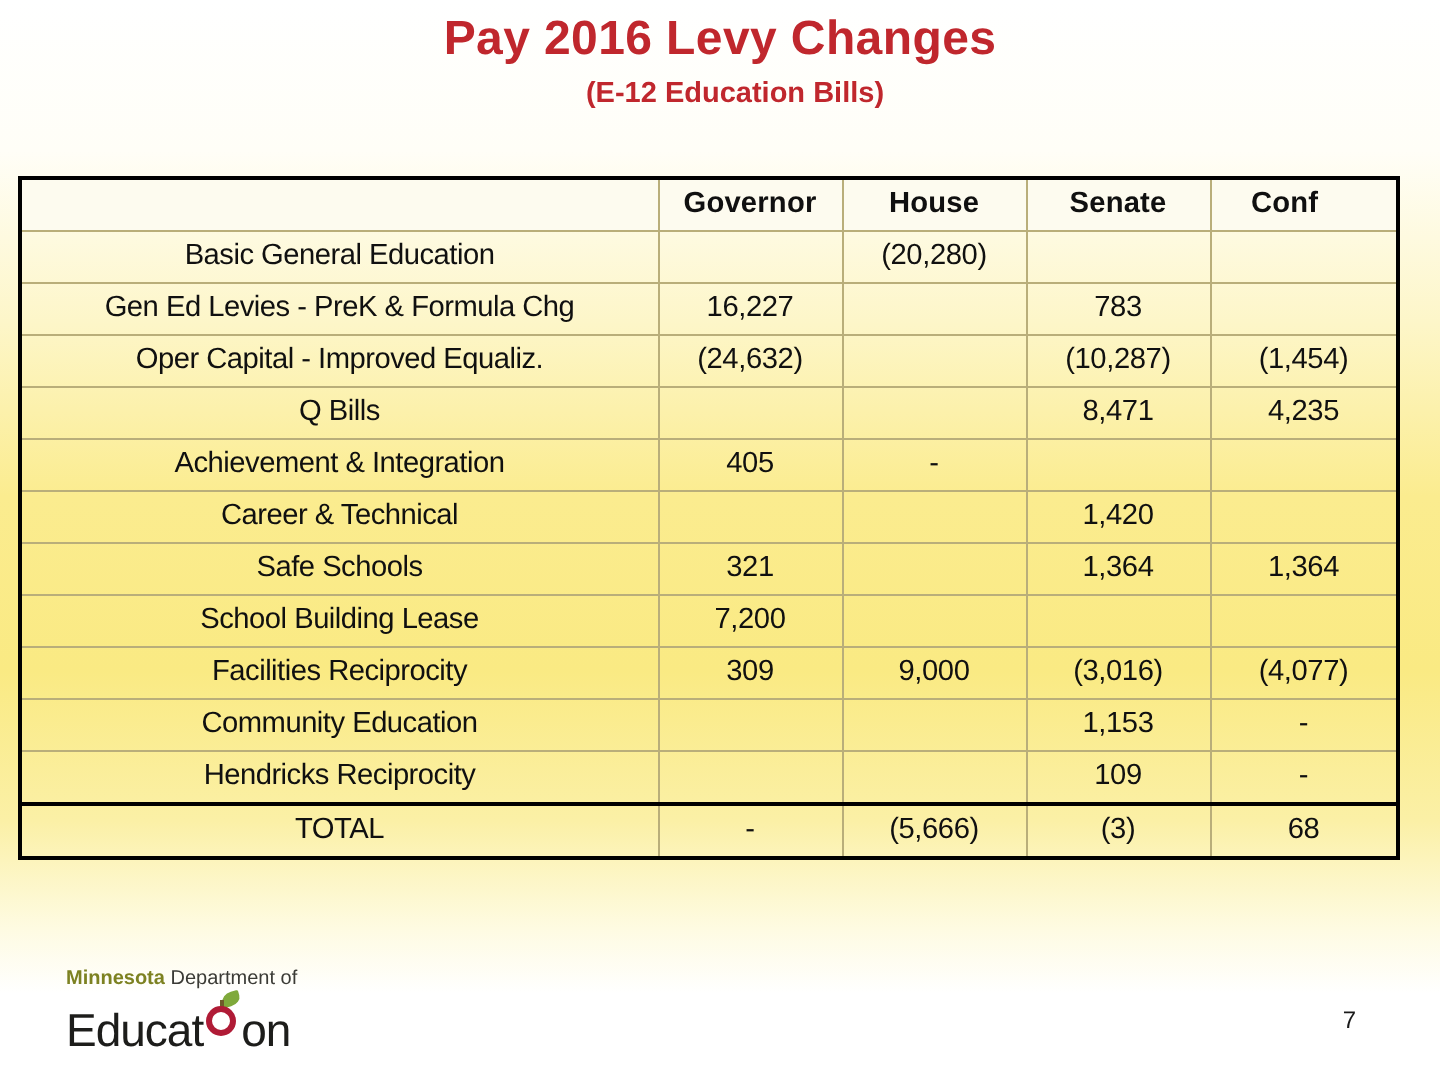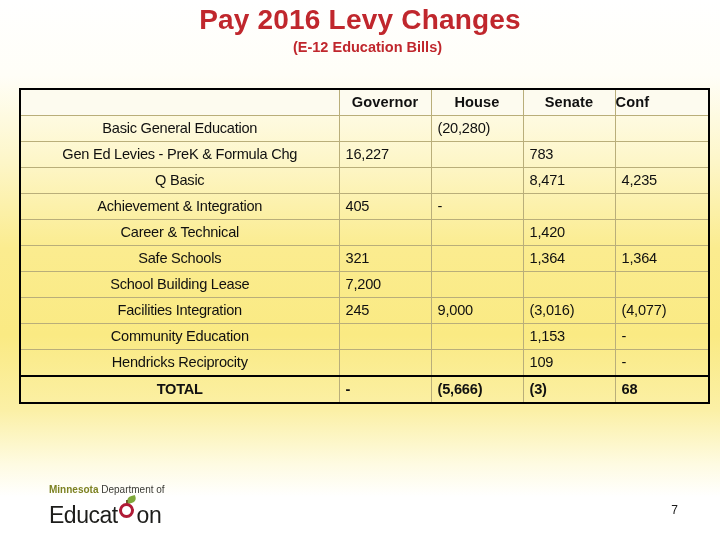--- a/index.html
+++ b/index.html
@@ -31,40 +31,40 @@
 
   
   .title-block {
     position: absolute;
     top: 6px;
     left: 0;
     width: 720px;
     text-align: center;
   }
   .slide-title {
-    font-size: 28px;
+    font-size: 24px;
     font-weight: bold;
     color: #c0272d;
     letter-spacing: 0.2px;
     line-height: 28px;
     margin: 0;
   }
   .slide-subtitle {
     font-size: 14.5px;
     font-weight: bold;
     color: #c0272d;
     line-height: 20px;
     margin: 3px 0 0 15px;
   }
 
   
   .table-wrap {
     position: absolute;
     top: 88px;
-    left: 19px;
+    left: 9px;
     width: 689px;
   }
   table.levy {
     border-collapse: collapse;
     width: 689px;
     table-layout: fixed;
     font-size: 14.6px;
     color: #101010;
   }
   table.levy col.c-label { width: 319px; }
@@ -103,38 +103,37 @@
   td.lbl, th.lbl { border-right: 2px solid #000000; }
   td.sen, th.sen { border-right: 2px solid #000000; }
 
   tr.head th {
     font-weight: bold;
     text-align: center;
     background: #fdfbef;
     letter-spacing: 0.1px;
   }
   tr.head th.lbl { background: #fdfbef; }
-  tr.head th.conf { text-align: left; padding-left: 0; }
+  tr.head th.conf { text-align: left; padding-left: 20px; }
 
   td.num {
-    text-align: left;
+    text-align: center;
     padding-right: 7px;
     letter-spacing: -0.2px;
   }
 
   tr.total td {
     border-top: 2px solid #000000;
     border-bottom: 2px solid #000000;
-    font-weight: bold;
   }
 
   
   .logo {
     position: absolute;
-    left: 49px;
+    left: 33px;
     top: 484px;
     width: 190px;
     height: 48px;
   }
   .logo-line1 {
     font-size: 10px;
     line-height: 12px;
     color: #3b3b36;
     white-space: nowrap;
   }
@@ -232,21 +231,28 @@
             <td class="num conf"></td>
           </tr>
           <tr>
             <td class="lbl">Gen Ed Levies - PreK &amp; Formula Chg</td>
             <td class="num gov">16,227</td>
             <td class="num house"></td>
             <td class="num sen">783</td>
             <td class="num conf"></td>
           </tr>
           <tr>
-            <td class="lbl">Q Basic</td>
+            <td class="lbl">Oper Capital - Improved Equaliz.</td>
+            <td class="num gov">(24,632)</td>
+            <td class="num house"></td>
+            <td class="num sen">(10,287)</td>
+            <td class="num conf">(1,454)</td>
+          </tr>
+          <tr>
+            <td class="lbl">Q Bills</td>
             <td class="num gov"></td>
             <td class="num house"></td>
             <td class="num sen">8,471</td>
             <td class="num conf">4,235</td>
           </tr>
           <tr>
             <td class="lbl">Achievement &amp; Integration</td>
             <td class="num gov">405</td>
             <td class="num house">-</td>
             <td class="num sen"></td>
@@ -267,22 +273,22 @@
             <td class="num conf">1,364</td>
           </tr>
           <tr>
             <td class="lbl">School Building Lease</td>
             <td class="num gov">7,200</td>
             <td class="num house"></td>
             <td class="num sen"></td>
             <td class="num conf"></td>
           </tr>
           <tr>
-            <td class="lbl">Facilities Integration</td>
-            <td class="num gov">245</td>
+            <td class="lbl">Facilities Reciprocity</td>
+            <td class="num gov">309</td>
             <td class="num house">9,000</td>
             <td class="num sen">(3,016)</td>
             <td class="num conf">(4,077)</td>
           </tr>
           <tr>
             <td class="lbl">Community Education</td>
             <td class="num gov"></td>
             <td class="num house"></td>
             <td class="num sen">1,153</td>
             <td class="num conf">-</td>

